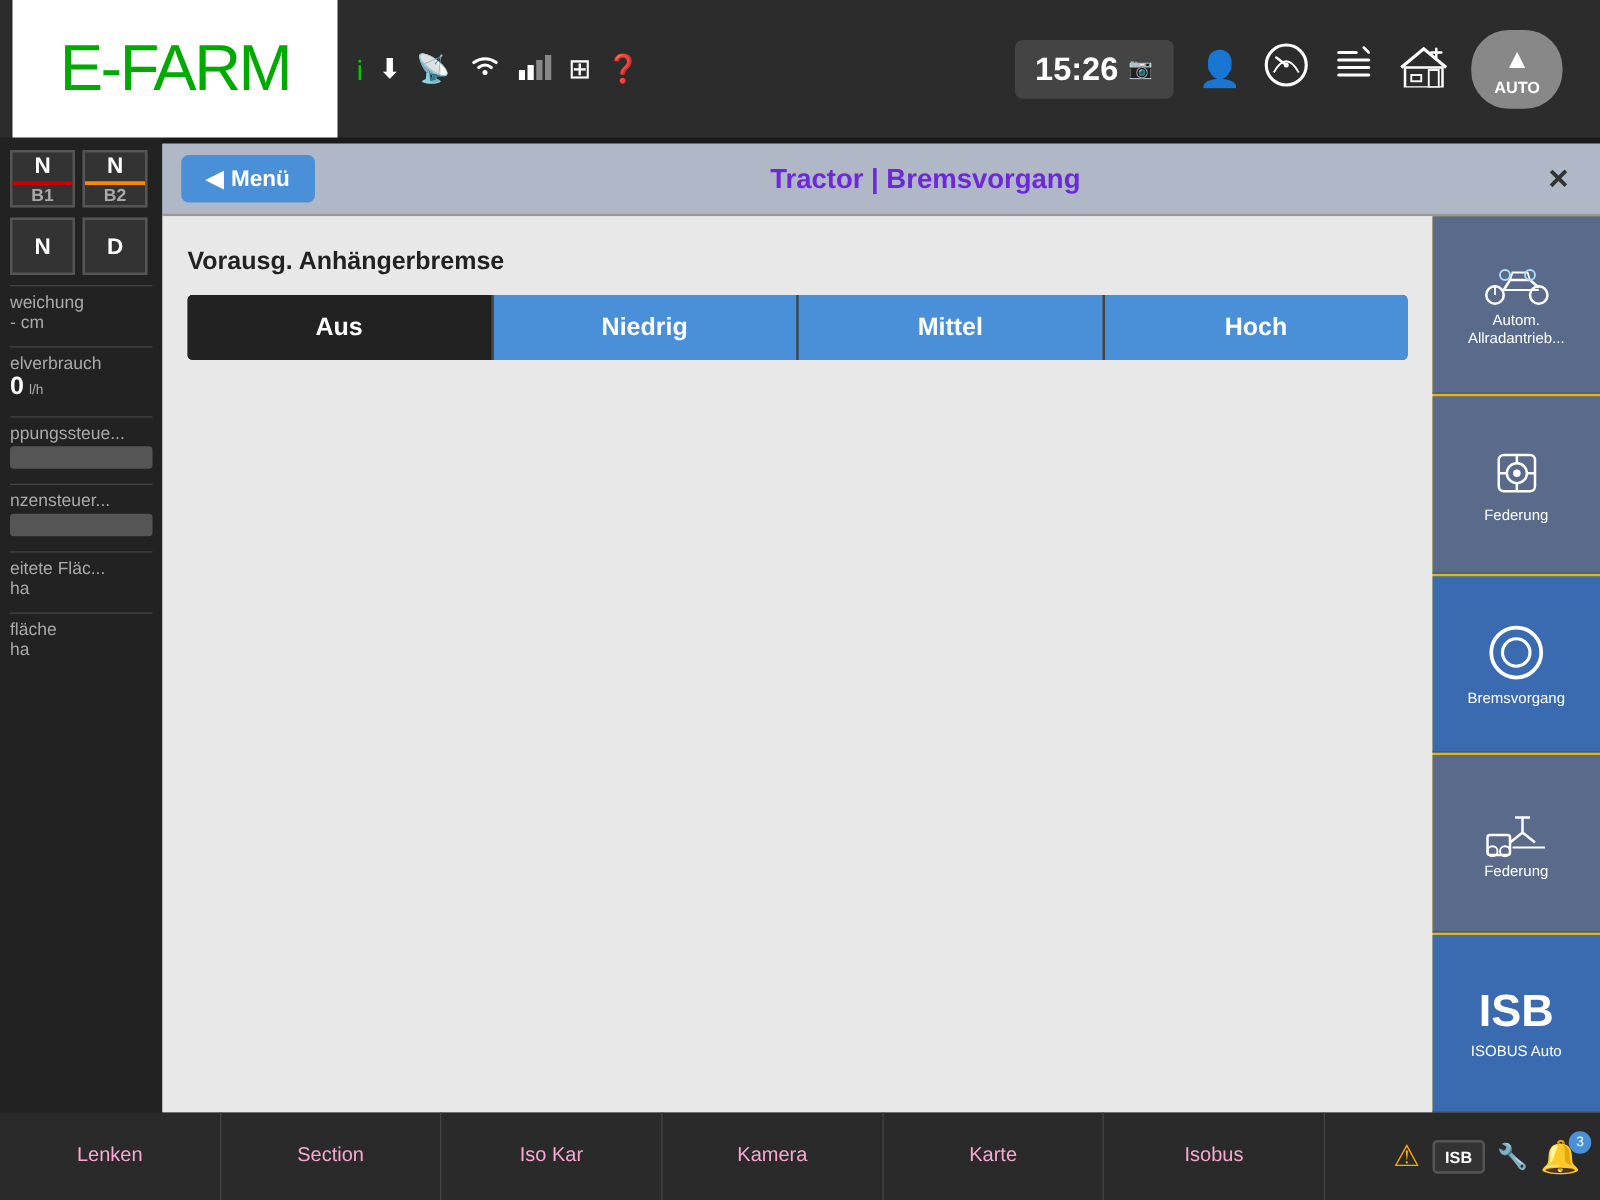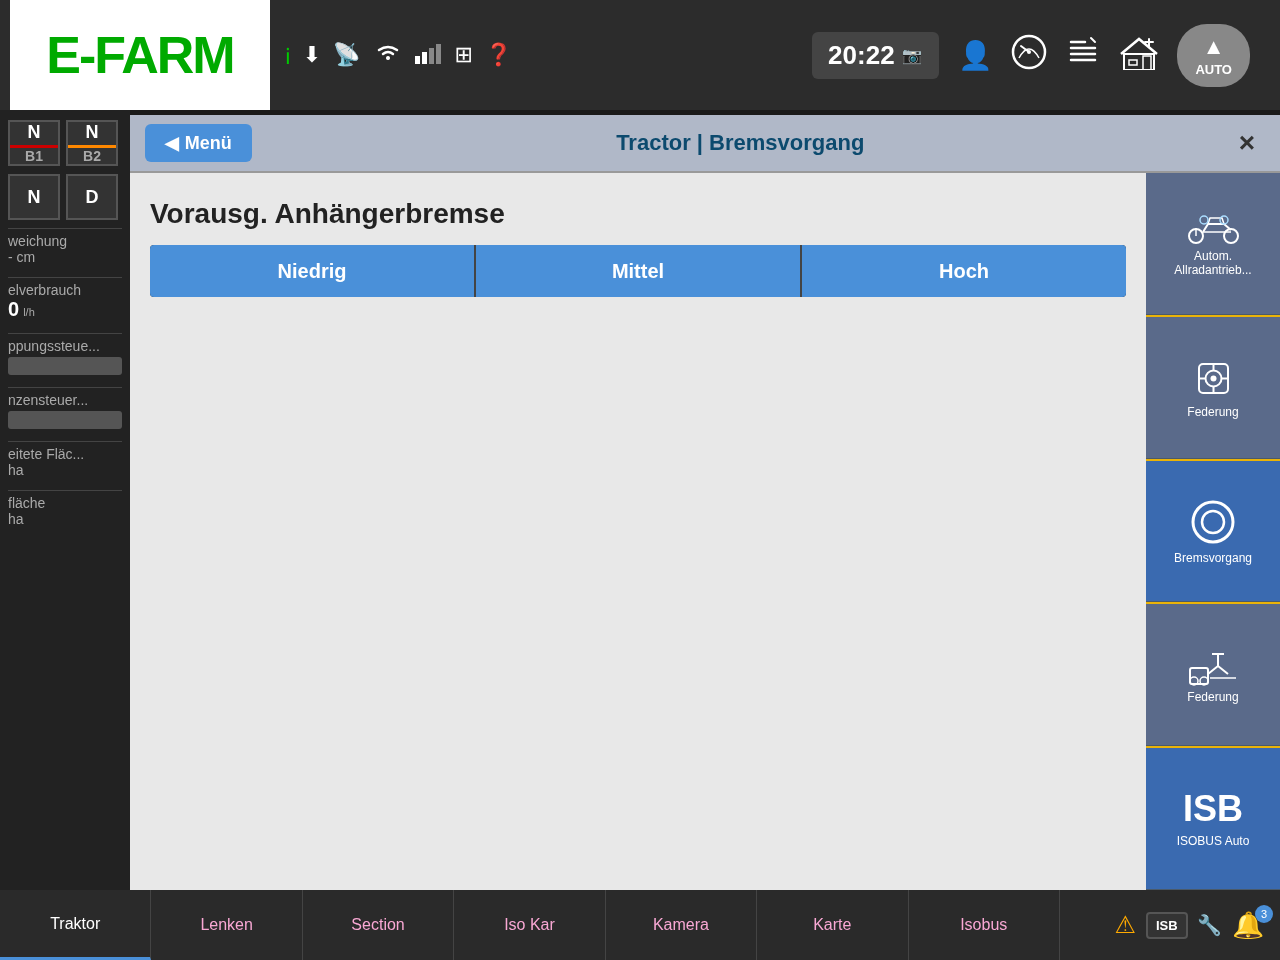--- a/index.html
+++ b/index.html
@@ -29,21 +29,21 @@
       background: white;
       height: 100%;
       display: flex;
       align-items: center;
       justify-content: center;
       padding: 10px;
     }
 
     .logo-text {
       font-size: 52px;
-      font-weight: 700;
+      font-weight: 400;
       color: #00aa00;
       letter-spacing: -2px;
     }
 
     #status-icons {
       display: flex;
       align-items: center;
       gap: 12px;
       padding: 0 15px;
       flex: 1;
@@ -230,21 +230,21 @@
       font-weight: bold;
       cursor: pointer;
       display: flex;
       align-items: center;
       gap: 6px;
     }
 
     #dialog-title {
       font-size: 22px;
       font-weight: bold;
-      color: #0c4a6e;
+      color: #6d28d9;
     }
 
     #close-btn {
       font-size: 28px;
       color: #333;
       cursor: pointer;
       font-weight: bold;
       background: none;
       border: none;
       padding: 5px 10px;
@@ -255,21 +255,21 @@
       display: flex;
     }
 
     #dialog-content {
       flex: 1;
       padding: 25px 20px;
       background: #e8e8e8;
     }
 
     .section-title {
-      font-size: 28px;
+      font-size: 20px;
       font-weight: bold;
       color: #222;
       margin-bottom: 15px;
     }
 
     .brake-options {
       display: flex;
       background: #222;
       border-radius: 4px;
       overflow: hidden;
@@ -443,21 +443,21 @@
         <rect x="0" y="16" width="5" height="8" fill="white"></rect>
         <rect x="7" y="12" width="5" height="12" fill="white"></rect>
         <rect x="14" y="8" width="5" height="16" fill="#888"></rect>
         <rect x="21" y="4" width="5" height="20" fill="#888"></rect>
       </svg>
     </span>
     <span class="status-icon white">⊞</span>
     <span class="status-icon white">❓</span>
   </div>
   <div id="clock-area">
-    <span class="clock-time">20:22</span>
+    <span class="clock-time">15:26</span>
     <span class="clock-camera-icon">📷</span>
   </div>
   <div id="right-icons">
     <span class="top-icon">👤</span>
     <span class="top-icon">
       <svg width="36" height="36" viewBox="0 0 36 36" fill="none">
         <circle cx="18" cy="18" r="16" stroke="white" stroke-width="2.5" fill="none"></circle>
         <path d="M18 18 L10 12" stroke="white" stroke-width="2" stroke-linecap="round"></path>
         <circle cx="18" cy="18" r="2" fill="white"></circle>
         <path d="M8 24 Q18 6 28 24" fill="none" stroke="white" stroke-width="1.5"></path>
@@ -548,20 +548,23 @@
       ◀ <span>Menü</span>
     </button>
     <span id="dialog-title">Tractor | Bremsvorgang</span>
     <button id="close-btn">×</button>
   </div>
 
   <div id="dialog-body">
     <div id="dialog-content">
       <div class="section-title">Vorausg. Anhängerbremse</div>
       <div class="brake-options">
+        <div class="brake-option selected" style="background:#222;color:white;">
+          <span>Aus</span>
+        </div>
         <div class="brake-option active">
           <span>Niedrig</span>
         </div>
         <div class="brake-option active">
           <span>Mittel</span>
         </div>
         <div class="brake-option active">
           <span>Hoch</span>
         </div>
       </div>
@@ -620,23 +623,20 @@
 
       <div class="right-sidebar-btn isb-btn">
         <span class="isb-text">ISB</span>
         <span class="right-sidebar-label">ISOBUS Auto</span>
       </div>
     </div>
   </div>
 </div>
 
 <div id="bottom-bar">
-  <div class="bottom-tab active">
-    <span>Traktor</span>
-  </div>
   <div class="bottom-tab">
     <span>Lenken</span>
   </div>
   <div class="bottom-tab">
     <span>Section</span>
   </div>
   <div class="bottom-tab">
     <span>Iso Kar</span>
   </div>
   <div class="bottom-tab">

